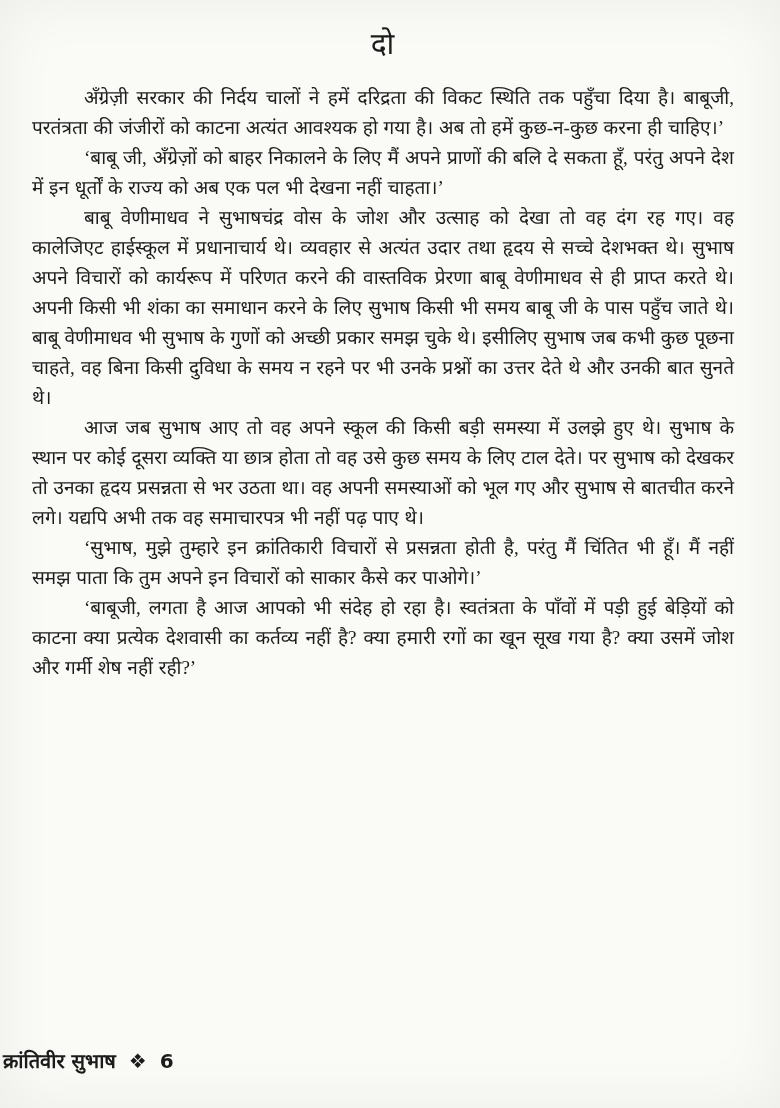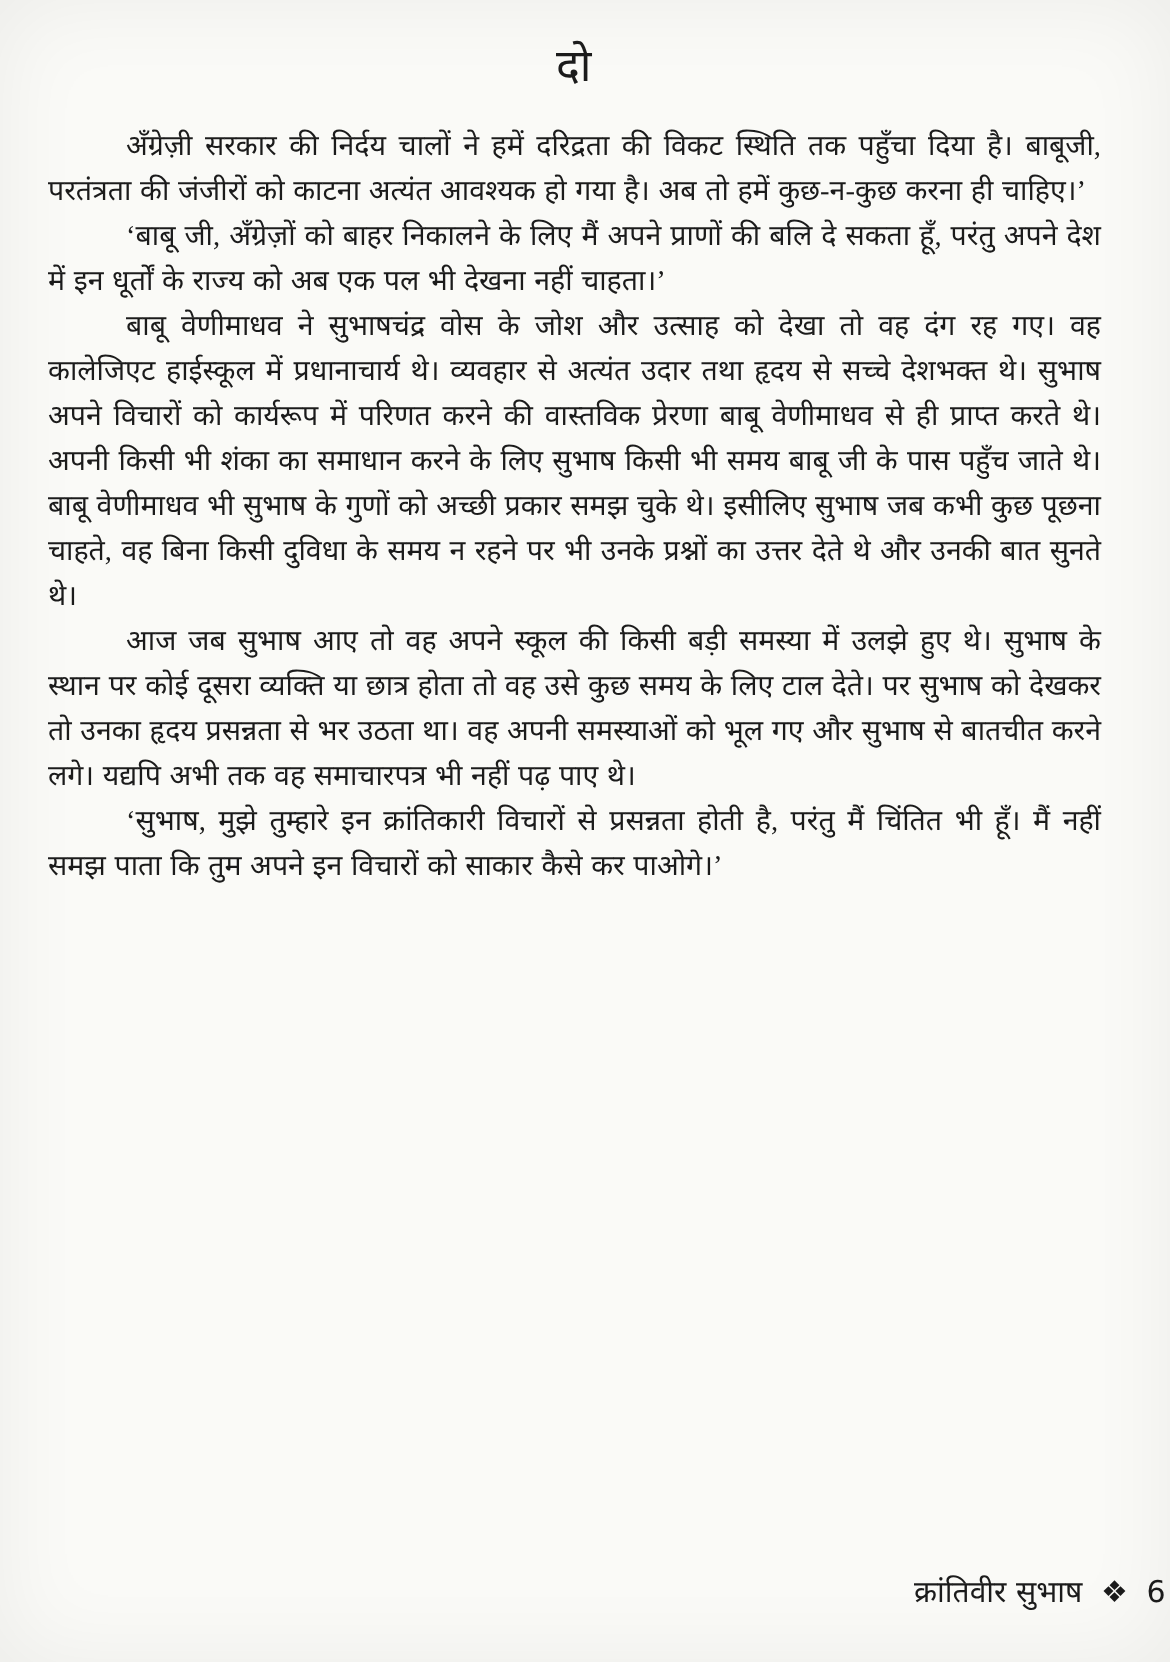--- a/index.html
+++ b/index.html
@@ -37,39 +37,41 @@
     text-align: justify;
     text-indent: 52px;
     word-spacing: 1px;
     font-family: Liberation Serif, serif;
   }
   .page-footer {
     position: absolute;
     left: 0;
     right: 0;
     bottom: 34px;
-    text-align: right;
+    text-align: left;
     font-size: 20px;
     color: #1b1b1b;
+    font-weight: bold;
   }
   .page-footer span { margin: 0 3px; }
 </style>
 </head>
 <body>
 
 <div class="page">
 
   <h1 class="chapter-title">दो</h1>
 
   <div class="body-text">
     <p class="para">अँग्रेज़ी सरकार की निर्दय चालों ने हमें दरिद्रता की विकट स्थिति तक पहुँचा दिया है। बाबूजी, परतंत्रता की जंजीरों को काटना अत्यंत आवश्यक हो गया है। अब तो हमें कुछ-न-कुछ करना ही चाहिए।’</p>
     <p class="para">‘बाबू जी, अँग्रेज़ों को बाहर निकालने के लिए मैं अपने प्राणों की बलि दे सकता हूँ, परंतु अपने देश में इन धूर्तों के राज्य को अब एक पल भी देखना नहीं चाहता।’</p>
     <p class="para">बाबू वेणीमाधव ने सुभाषचंद्र वोस के जोश और उत्साह को देखा तो वह दंग रह गए। वह कालेजिएट हाईस्कूल में प्रधानाचार्य थे। व्यवहार से अत्यंत उदार तथा हृदय से सच्चे देशभक्त थे। सुभाष अपने विचारों को कार्यरूप में परिणत करने की वास्तविक प्रेरणा बाबू वेणीमाधव से ही प्राप्त करते थे। अपनी किसी भी शंका का समाधान करने के लिए सुभाष किसी भी समय बाबू जी के पास पहुँच जाते थे। बाबू वेणीमाधव भी सुभाष के गुणों को अच्छी प्रकार समझ चुके थे। इसीलिए सुभाष जब कभी कुछ पूछना चाहते, वह बिना किसी दुविधा के समय न रहने पर भी उनके प्रश्नों का उत्तर देते थे और उनकी बात सुनते थे।</p>
     <p class="para">आज जब सुभाष आए तो वह अपने स्कूल की किसी बड़ी समस्या में उलझे हुए थे। सुभाष के स्थान पर कोई दूसरा व्यक्ति या छात्र होता तो वह उसे कुछ समय के लिए टाल देते। पर सुभाष को देखकर तो उनका हृदय प्रसन्नता से भर उठता था। वह अपनी समस्याओं को भूल गए और सुभाष से बातचीत करने लगे। यद्यपि अभी तक वह समाचारपत्र भी नहीं पढ़ पाए थे।</p>
     <p class="para">‘सुभाष, मुझे तुम्हारे इन क्रांतिकारी विचारों से प्रसन्नता होती है, परंतु मैं चिंतित भी हूँ। मैं नहीं समझ पाता कि तुम अपने इन विचारों को साकार कैसे कर पाओगे।’</p>
+    <p class="para">‘बाबूजी, लगता है आज आपको भी संदेह हो रहा है। स्वतंत्रता के पाँवों में पड़ी हुई बेड़ियों को काटना क्या प्रत्येक देशवासी का कर्तव्य नहीं है? क्या हमारी रगों का खून सूख गया है? क्या उसमें जोश और गर्मी शेष नहीं रही?’</p>
   </div>
 
   <div class="page-footer">
     <span>क्रांतिवीर सुभाष</span>
     <span>❖</span>
     <span>6</span>
   </div>
 
 </div>
 

